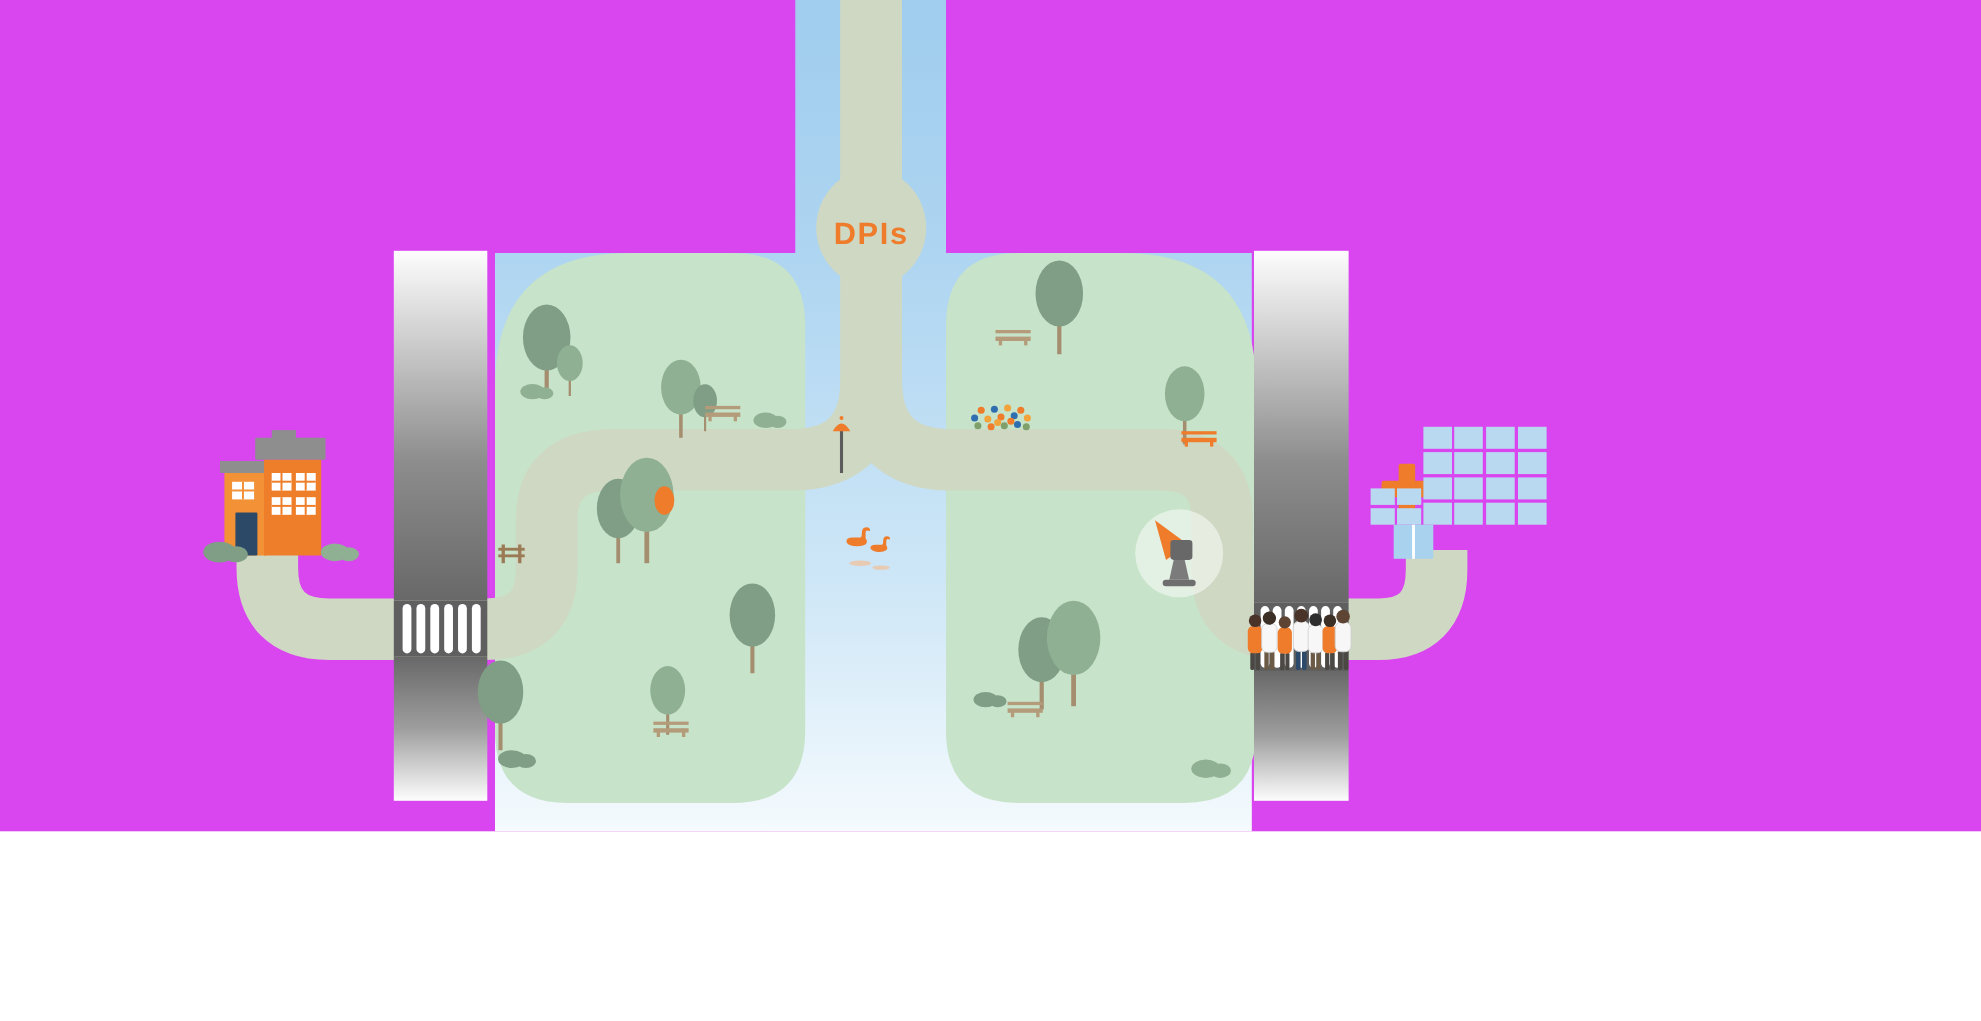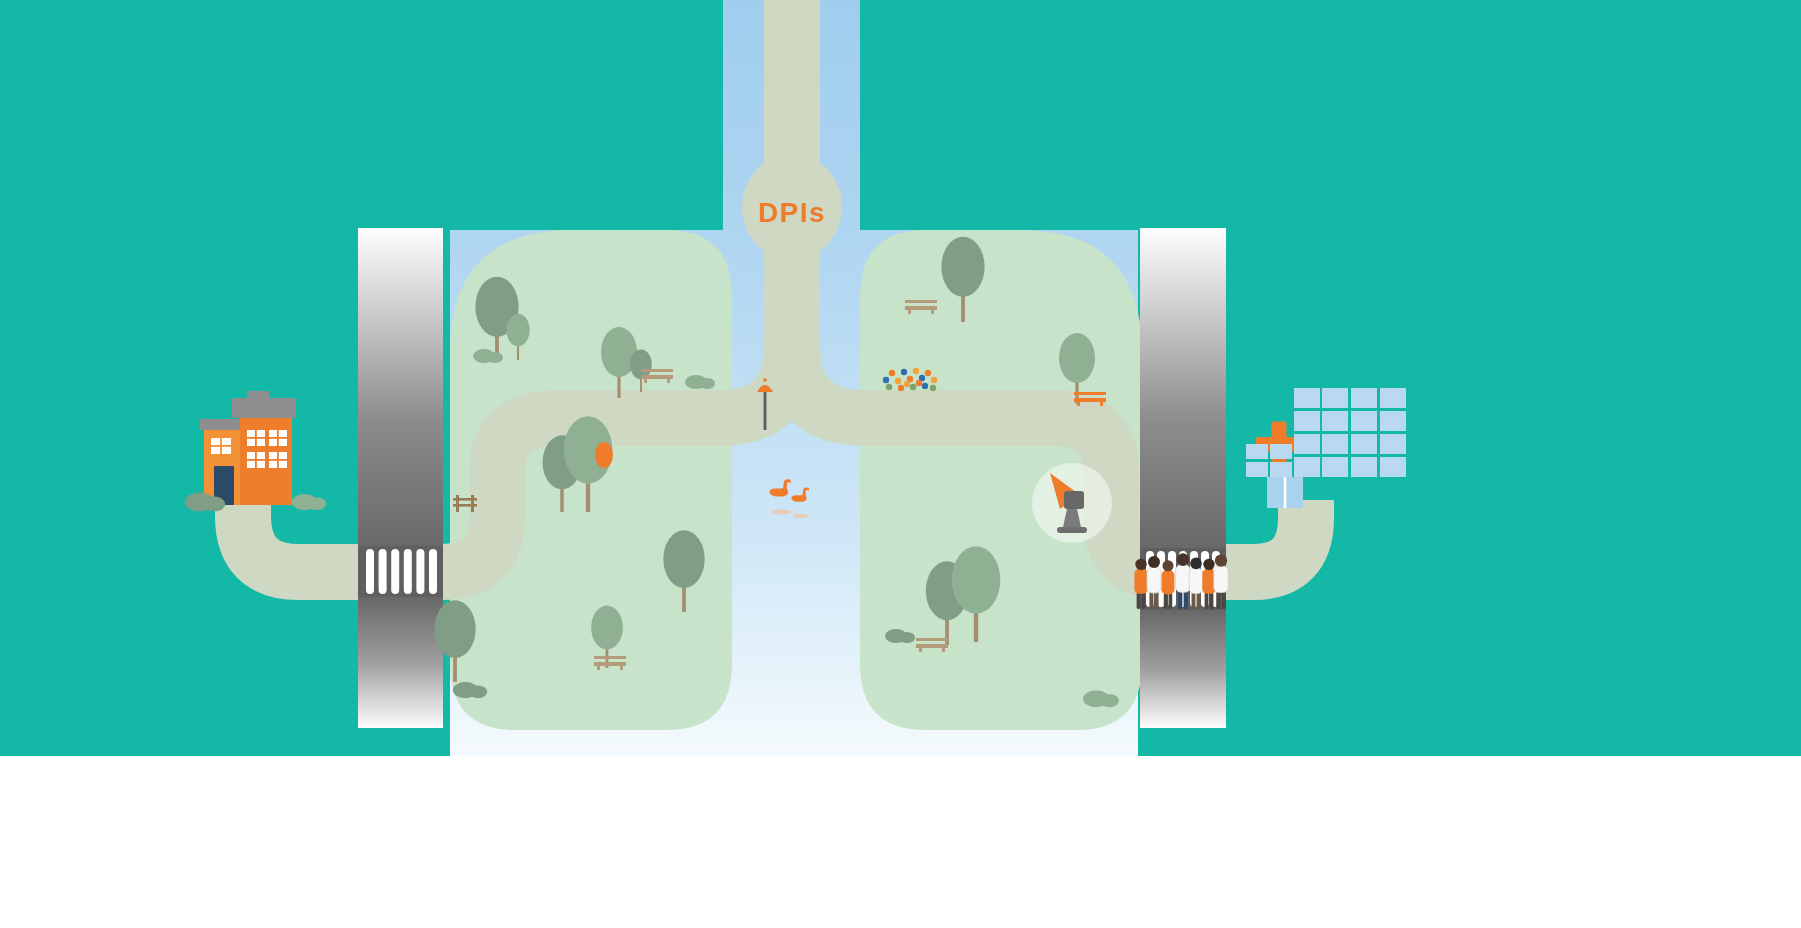--- a/index.html
+++ b/index.html
@@ -1,16 +1,16 @@
 <!DOCTYPE html>
 <html><head>
 <meta charset="utf-8">
 <style>
   html,body{margin:0;padding:0;background:#ffffff;}
-  .scene{position:relative;width:1801px;height:756px;background:#14b8a6;overflow:hidden;
+  .scene{position:relative;width:1801px;height:756px;background:#d946ef;overflow:hidden;
          font-family:"Liberation Sans", sans-serif;text-align:center;}
   .scene svg{position:absolute;left:0;top:0;}
   text.dpis{font-family:"Liberation Sans", sans-serif;font-weight:bold;font-size:28px;letter-spacing:1.5px;}
 </style>
 </head>
 <body>
 
 <div class="scene">
 <svg width="1801" height="928" viewBox="0 0 1801 928">
   <defs>

